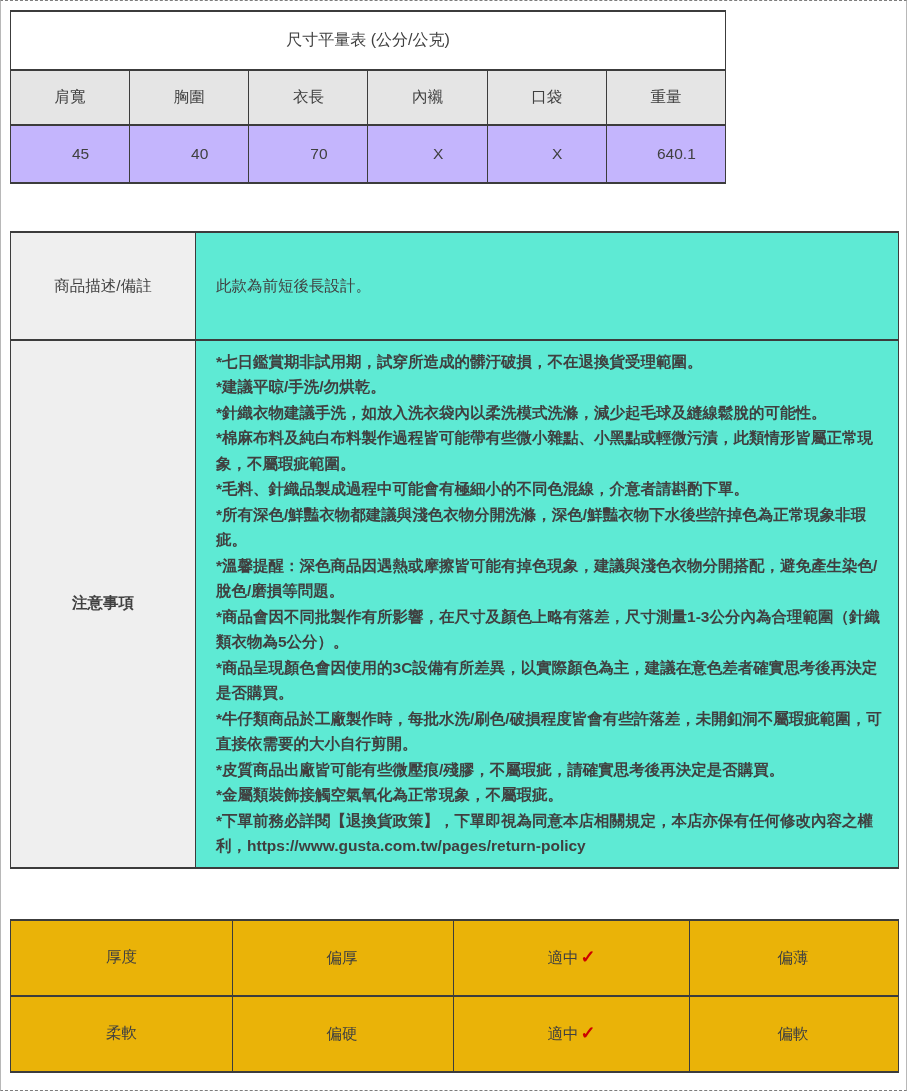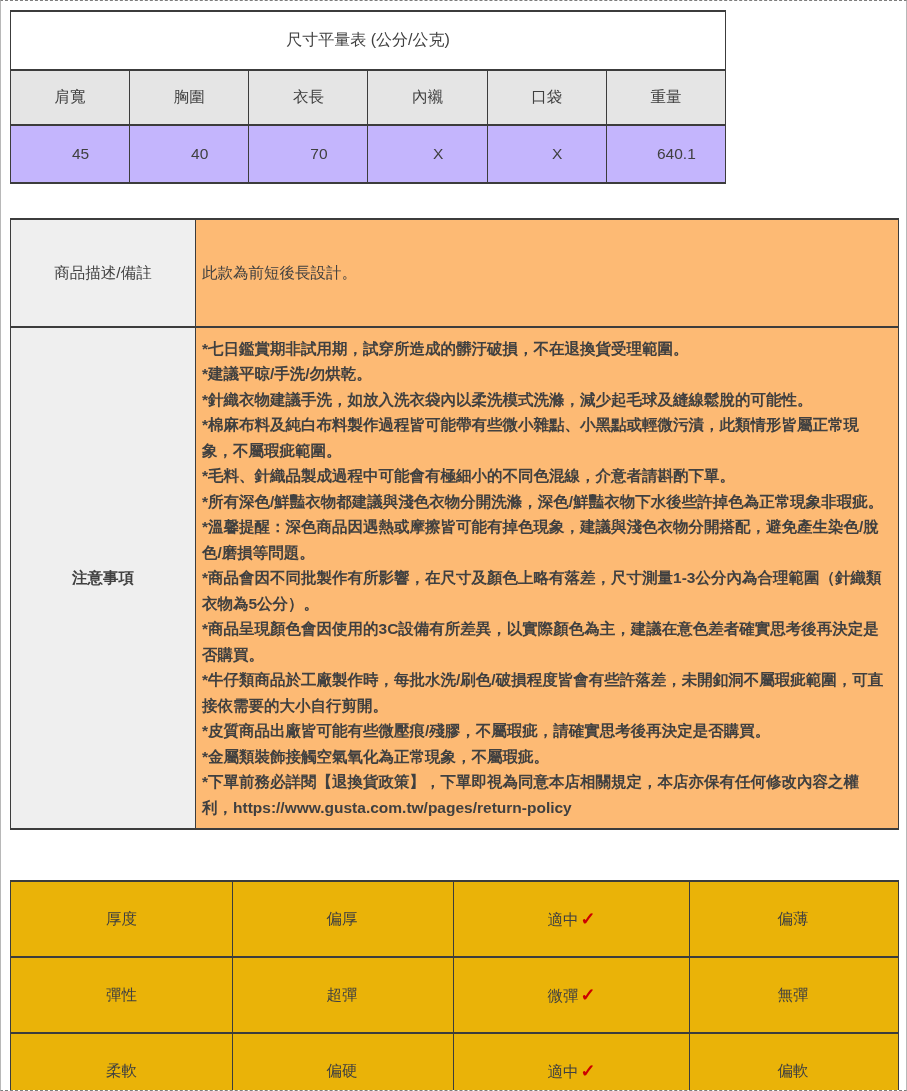--- a/index.html
+++ b/index.html
@@ -32,29 +32,29 @@
     font-size: 15.5px;
     overflow: hidden;
   }
 
   
   .size-table .title-cell  { height: 55px; font-size: 16px; background: #ffffff; }
   .size-table .head-cell   { height: 51px; background: #e5e5e5; }
   .size-table .val-cell    { height: 54px; background: #c4b5fd; padding-left: 22px; }
 
   
-  .info-table { margin-top: 34px; }
+  .info-table { margin-top: 47px; }
   .info-table .label-cell  { background: #efefef; }
   .info-table .desc-row td { height: 90px; }
   .info-table .notes-row td{ height: 482px; font-weight: bold; }
   .info-table .content-cell {
     text-align: left;
-    padding: 8px 10px 8px 6px;
+    padding: 8px 10px 8px 20px;
     line-height: 1.645;
-    background: #fdba74;
+    background: #5eead4;
   }
   .lines-text { white-space: pre-line; }
 
   
   .feature-table { margin-top: 50px; }
   .feature-table td { height: 72px; background: #eab308; }
   .feature-table .label-cell { background: #eab308; }
   .check-icon {
     color: #cc0000;
     font-size: 18px;
@@ -132,26 +132,20 @@
       <col style="width:209px">
     </colgroup>
     <tbody>
         <tr>
       <td class="label-cell">厚度</td>
       <td><span>偏厚</span><span class="check-icon"></span></td>
       <td><span>適中</span><span class="check-icon">✓</span></td>
       <td><span>偏薄</span><span class="check-icon"></span></td>
     </tr>
     <tr>
-      <td class="label-cell">彈性</td>
-      <td><span>超彈</span><span class="check-icon"></span></td>
-      <td><span>微彈</span><span class="check-icon">✓</span></td>
-      <td><span>無彈</span><span class="check-icon"></span></td>
-    </tr>
-    <tr>
       <td class="label-cell">柔軟</td>
       <td><span>偏硬</span><span class="check-icon"></span></td>
       <td><span>適中</span><span class="check-icon">✓</span></td>
       <td><span>偏軟</span><span class="check-icon"></span></td>
     </tr>
   </tbody>
     </table>
 
 </div>
 

